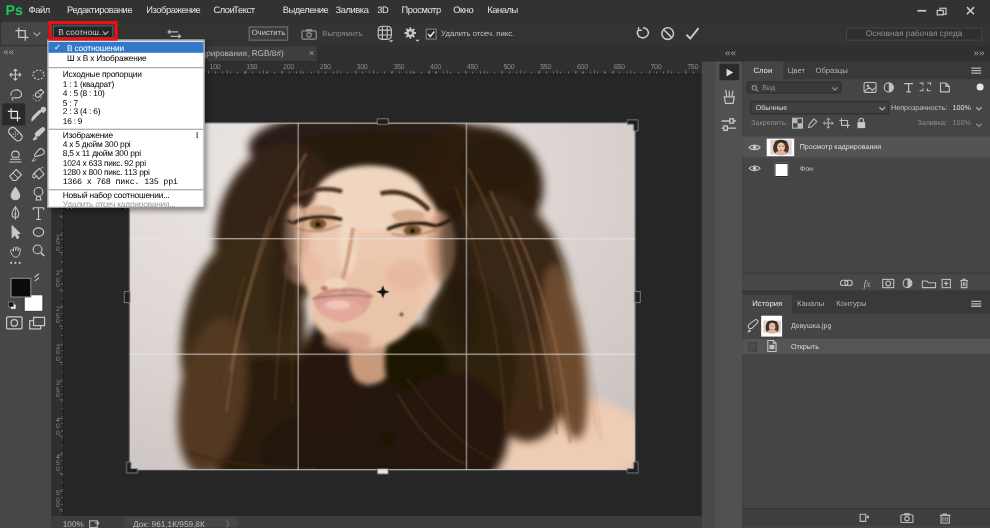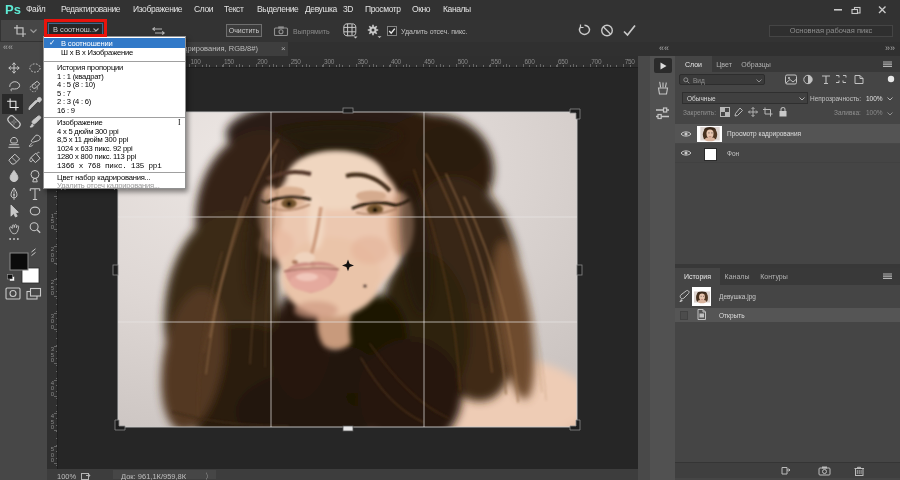--- a/index.html
+++ b/index.html
@@ -4,21 +4,21 @@
 <style>
 * { margin:0; padding:0; box-sizing:border-box; }
 html,body { width:900px; height:480px; overflow:hidden; background:#333333;
   font-family:"Liberation Sans", sans-serif; }
 .abs { position:absolute; }
 #stage { position:relative; width:900px; height:480px; }
 svg { display:block; position:absolute; overflow:visible; }
 
 #menubar { left:0; top:0; width:900px; height:20px; background:#323232; }
 .mi { position:absolute; top:4px; font-size:8.5px; letter-spacing:-0.4px; color:#e2e2e2; white-space:nowrap; }
-#pslogo { position:absolute; left:5px; top:2px; font-size:13px; font-weight:bold; color:#5eead4; }
+#pslogo { position:absolute; left:5px; top:2px; font-size:13px; font-weight:bold; color:#22c55e; }
 
 #optionsbar { left:0; top:20px; width:900px; height:22px; background:#333333; }
 #toolchip { position:absolute; left:1px; top:20px; width:43px; height:21px; background:#464646; }
 #ratiochip { position:absolute; left:48px; top:22.5px; width:55px; height:12px; background:#262626; border:1px solid #3e678f; color:#cfcfcf; font-size:7.5px; line-height:11px; padding-left:4px; }
 #redbox { position:absolute; left:44px; top:19px; width:63px; height:18px; border:3px solid #e8130c; z-index:60; }
 .obtxt { position:absolute; font-size:7px; color:#c2c2c2; white-space:nowrap; }
 #clearbtn { position:absolute; left:226px; top:24px; width:36px; height:13px; border:1px solid #6f6f6f; background:#3c3c3c; color:#c9c9c9; font-size:7px; text-align:center; line-height:11px; }
 #wsdrop { position:absolute; left:769px; top:25px; width:124px; height:12px; background:#2f2f2f; border:1px solid #454545; color:#8f8f8f; font-size:7.5px; line-height:10px; text-align:center; }
 
 #tabband { left:47px; top:42px; width:853px; height:14px; background:#303030; }
@@ -48,23 +48,23 @@
 </style>
 </head>
 <body>
 <div id="stage">
   <div class="abs" id="menubar">
     <span id="pslogo">Ps</span>
     <span class="mi" style="left:26px">Файл</span>
     <span class="mi" style="left:61px">Редактирование</span>
     <span class="mi" style="left:133px">Изображение</span>
     <span class="mi" style="left:194px">Слои</span>
-    <span class="mi" style="left:224px">Текст</span>
+    <span class="mi" style="left:212px">Текст</span>
     <span class="mi" style="left:257px">Выделение</span>
-    <span class="mi" style="left:305px">Девушка</span>
+    <span class="mi" style="left:305px">Заливка</span>
     <span class="mi" style="left:343px">3D</span>
     <span class="mi" style="left:365px">Просмотр</span>
     <span class="mi" style="left:412px">Окно</span>
     <span class="mi" style="left:443px">Каналы</span>
     <svg style="left:833px; top:5px;" width="60" height="10" viewBox="0 0 60 10">
       <rect x="1" y="4" width="8" height="1.6" fill="#c9c9c9"></rect>
       <rect x="21.5" y="2.5" width="5.5" height="5.5" fill="none" stroke="#c9c9c9" stroke-width="1.1"></rect>
       <rect x="19" y="4.5" width="5.5" height="4" fill="#323232" stroke="#c9c9c9" stroke-width="1.1"></rect>
       <path d="M46 1.5 L52.5 8 M52.5 1.5 L46 8" stroke="#c9c9c9" stroke-width="1.4"></path>
     </svg>
@@ -116,21 +116,21 @@
   <span class="obtxt" style="left:401px; top:28px;">Удалить отсеч. пикс.</span>
   <svg class="abs" style="left:577px; top:24px;" width="62" height="13" viewBox="0 0 62 13">
     <g fill="none" stroke="#c9c9c9" stroke-width="1.4">
       <path d="M3.5 3 A 5 4.6 0 1 0 7.5 1.2"></path>
       <path d="M3.5 0.5 V3.5 H6.5" stroke-width="1.2"></path>
       <circle cx="30" cy="6.5" r="5.3"></circle>
       <path d="M26.3 2.8 L33.7 10.2"></path>
       <path d="M47 7.5 L50.5 11 L58 1.5" stroke-width="1.7"></path>
     </g>
   </svg>
-  <div class="abs" id="wsdrop">Основная рабочая пикс</div>
+  <div class="abs" id="wsdrop">Основная рабочая среда</div>
 
   <div class="abs" id="tabband">
     <div id="doctab">Девушка.jpg @ 100% (Просмотр кадрирования, RGB/8#)</div>
     <span style="position:absolute;left:234px;top:3px;color:#aaaaaa;font-size:8px;line-height:8px;">×</span>
     <span style="position:absolute; left:612px; top:1px; color:#a8a8a8; font-size:9px;">««</span>
     <span style="position:absolute; left:838px; top:1px; color:#a8a8a8; font-size:9px;">»»</span>
   </div>
 
   <div class="abs" id="toolbar">
     <span style="position:absolute; left:3px; top:0px; color:#a8a8a8; font-size:9px;">««</span>
@@ -563,20 +563,36 @@
     </div>
     <div style="position:absolute;left:0;top:87.5px;width:225px;height:19px;border-bottom:1px solid #414141;">
       <svg style="left:5px;top:5.5px;" width="12" height="8" viewBox="0 0 12 8">
           <path d="M1 4 C3 1.2 9 1.2 11 4 C9 6.8 3 6.8 1 4 Z" fill="none" stroke="#c9c9c9" stroke-width="1"></path>
           <circle cx="6" cy="4" r="1.6" fill="#c9c9c9"></circle>
         </svg>
       <div style="position:absolute;left:29px;top:4.5px;width:13px;height:13px;background:#fff;border:1px solid #2a2a2a;"></div>
       <span class="ptxt" style="left:52px;top:6px;">Фон</span>
     </div>
 
+    <div style="position:absolute;left:0;top:192px;width:225px;height:16px;background:#474747;border-top:1px solid #3a3a3a;">
+      <svg style="left:88px;top:4px;" width="120" height="9" viewBox="0 0 120 9">
+        <g fill="none" stroke="#bdbdbd" stroke-width="1">
+          <path d="M1 4.5 a2.4 2.4 0 0 1 2.4 -2.4 h2 a2.4 2.4 0 0 1 0 4.8 h-2 A2.4 2.4 0 0 1 1 4.5 M5 4.5 a2.4 2.4 0 0 1 2.4 -2.4 h2 a2.4 2.4 0 0 1 0 4.8 h-2 A2.4 2.4 0 0 1 5 4.5" transform="translate(0,-0.3)"></path>
+          <text x="22" y="8" font-size="9" font-style="italic" fill="#bdbdbd" stroke="none" font-family="Liberation Serif">fx</text>
+          <rect x="39.5" y="1" width="10" height="7.5"></rect>
+            <circle cx="44.5" cy="4.7" r="2.2"></circle>
+          <circle cx="62" cy="4.5" r="4"></circle>
+            <path d="M62 0.5 A4 4 0 0 1 62 8.5 Z" fill="#bdbdbd" stroke="none"></path>
+          <path d="M75.5 2.5 h4 l1.5 1.5 h6.5 v4.5 h-12 Z"></path>
+          <rect x="93.5" y="1" width="7.5" height="7.5"></rect>
+            <path d="M97.2 2.7 v4 M95.2 4.7 h4" stroke-width="1.1"></path>
+          <path d="M110 2 h7 M111 2 v6.5 h5 v-6.5 M112.8 3.5 v3.5 M114.2 3.5 v3.5 M112.5 2 v-1 h2 v1"></path>
+        </g>
+      </svg>
+    </div>
     <div style="position:absolute;left:0;top:208px;width:225px;height:4px;background:#383838;"></div>
 
     <div style="position:absolute;left:0;top:212px;width:225px;height:17px;background:#393939;"></div>
     <div class="ptab active" style="left:0;top:212px;width:45px;height:17px;">История</div>
     <div class="ptab" style="left:45px;top:212px;width:34px;">Каналы</div>
     <div class="ptab" style="left:79px;top:212px;width:40px;">Контуры</div>
     <svg style="left:208px;top:217px;" width="9" height="7" viewBox="0 0 9 7">
         <path d="M0 1 h9 M0 3.2 h9 M0 5.4 h9" stroke="#b5b5b5" stroke-width="1.2"></path>
       </svg>
 
@@ -624,32 +640,32 @@
     </div>
   </div>
 
   <div class="abs" id="dropdown">
     <div id="ddsel">
         <span style="position:absolute;left:5px;top:1px;">✓</span>
         <span style="position:absolute;left:17px;top:1.5px;">В соотношении</span>
       </div>
     <div class="dd" style="top:12px; left:17px;">Ш х В х Изображение</div>
     <div class="ddsep" style="top:24px;"></div>
-    <div class="dd" style="top:27px;">История пропорции</div>
+    <div class="dd" style="top:27px;">Исходные пропорции</div>
     <div class="dd" style="top:35.5px;">1 : 1 (квадрат)</div>
     <div class="dd" style="top:44px;">4 : 5 (8 : 10)</div>
     <div class="dd" style="top:52.5px;">5 : 7</div>
     <div class="dd" style="top:61px;">2 : 3 (4 : 6)</div>
     <div class="dd" style="top:69.5px;">16 : 9</div>
     <div class="ddsep" style="top:80px;"></div>
     <div class="dd" style="top:82px;">Изображение</div>
     <div class="dd" style="top:82px; left:134px; font-family:'Liberation Serif',serif;">I</div>
     <div class="dd" style="top:90.5px;">4 х 5 дюйм 300 ppi</div>
     <div class="dd" style="top:99px;">8,5 х 11 дюйм 300 ppi</div>
     <div class="dd" style="top:107.5px;">1024 х 633 пикс. 92 ppi</div>
     <div class="dd" style="top:116px;">1280 х 800 пикс. 113 ppi</div>
     <div class="dd" style="top:124.5px;font-family:Liberation Mono, monospace;">1366 х 768 пикс. 135 ppi</div>
     <div class="ddsep" style="top:134.5px;"></div>
-    <div class="dd" style="top:136.5px;">Цвет набор кадрирования...</div>
+    <div class="dd" style="top:136.5px;">Новый набор соотношении...</div>
     <div class="dd" style="top:144.5px; color:#9a9a9a;">Удалить отсеч кадрирования...</div>
   </div>
   <div class="abs" id="redbox"></div>
 </div>
 
 </body></html>

